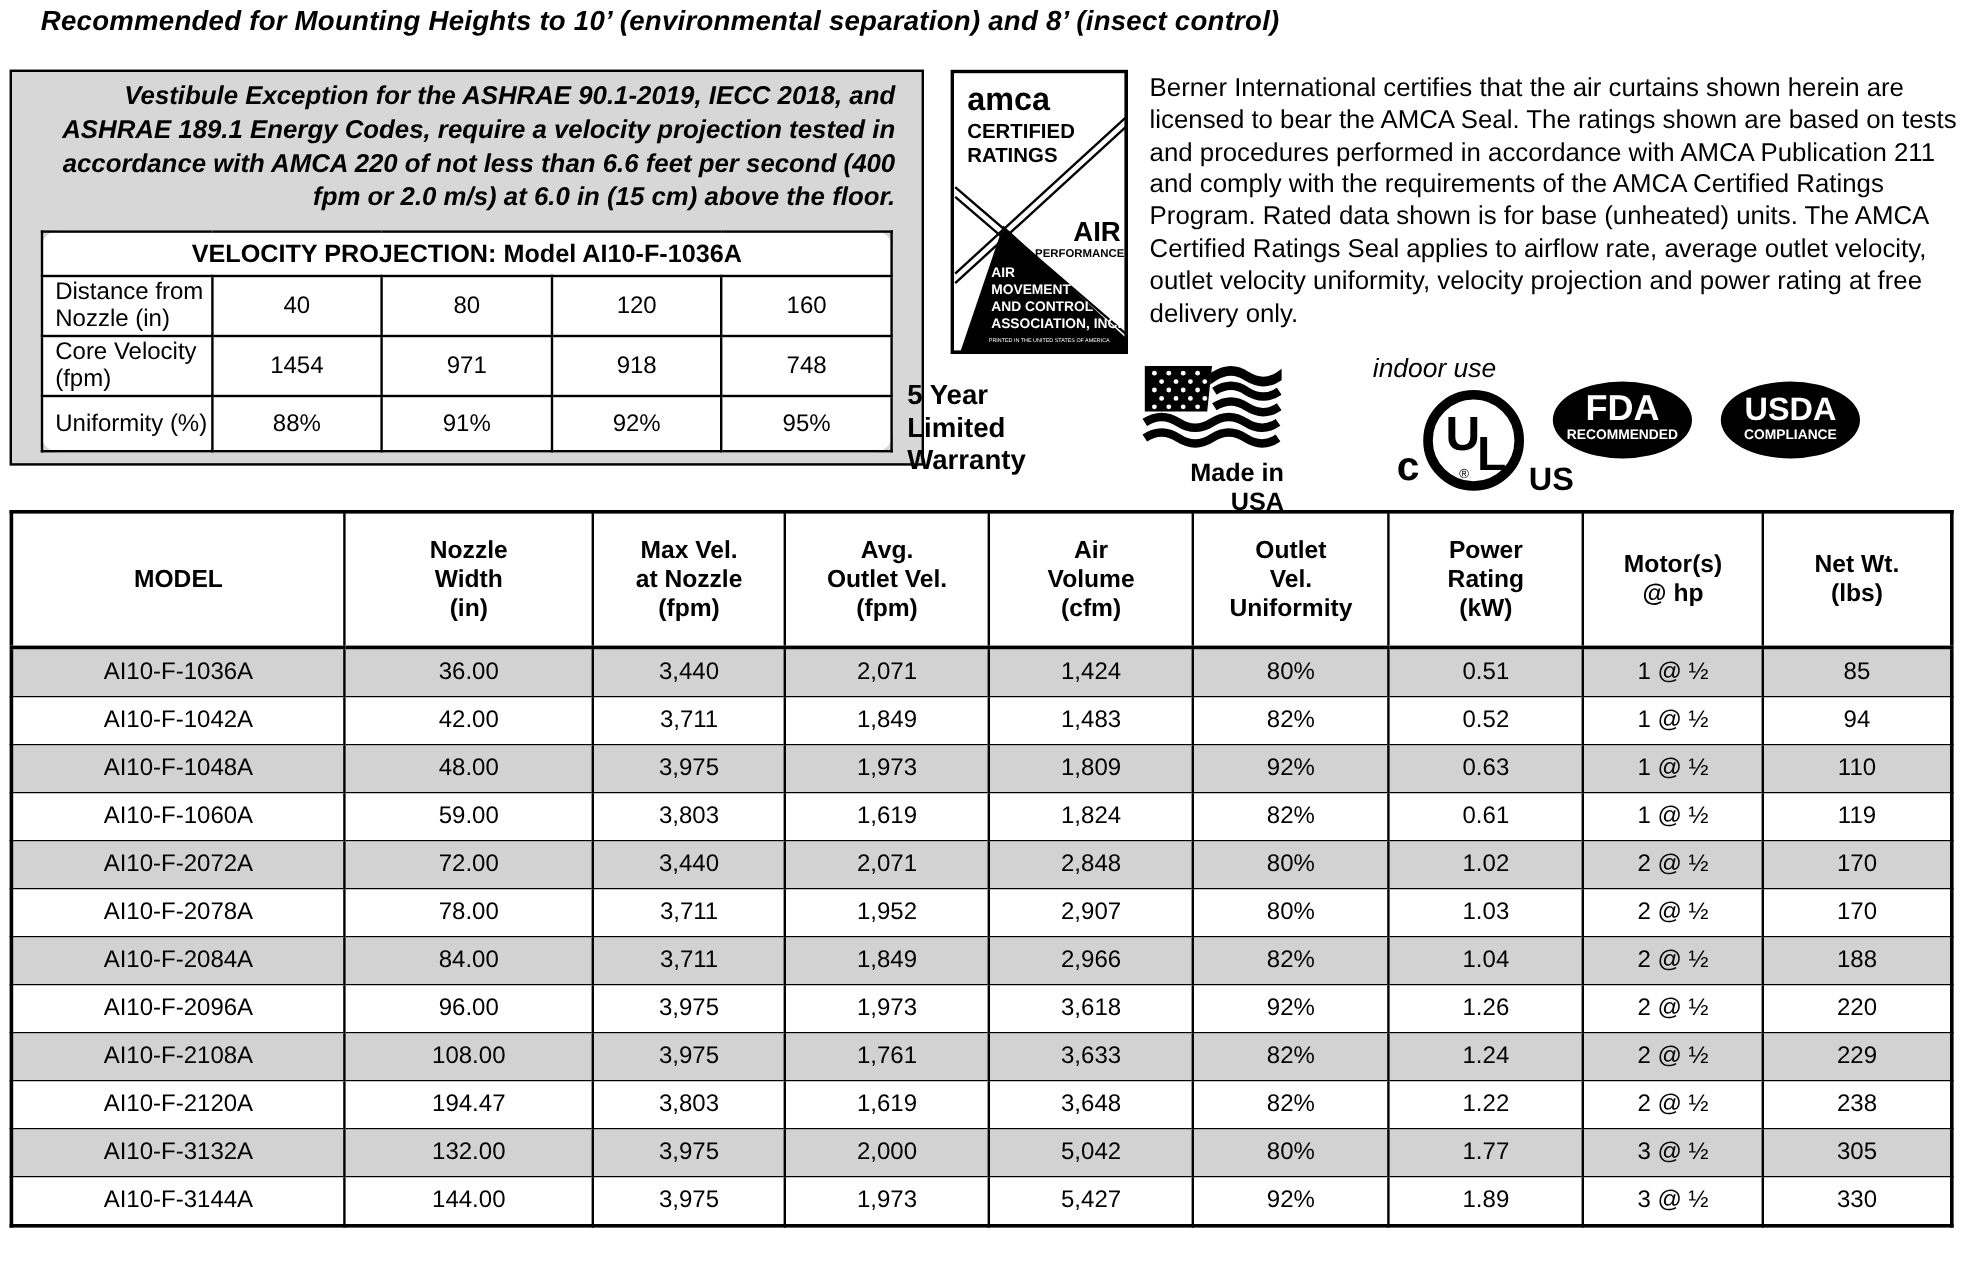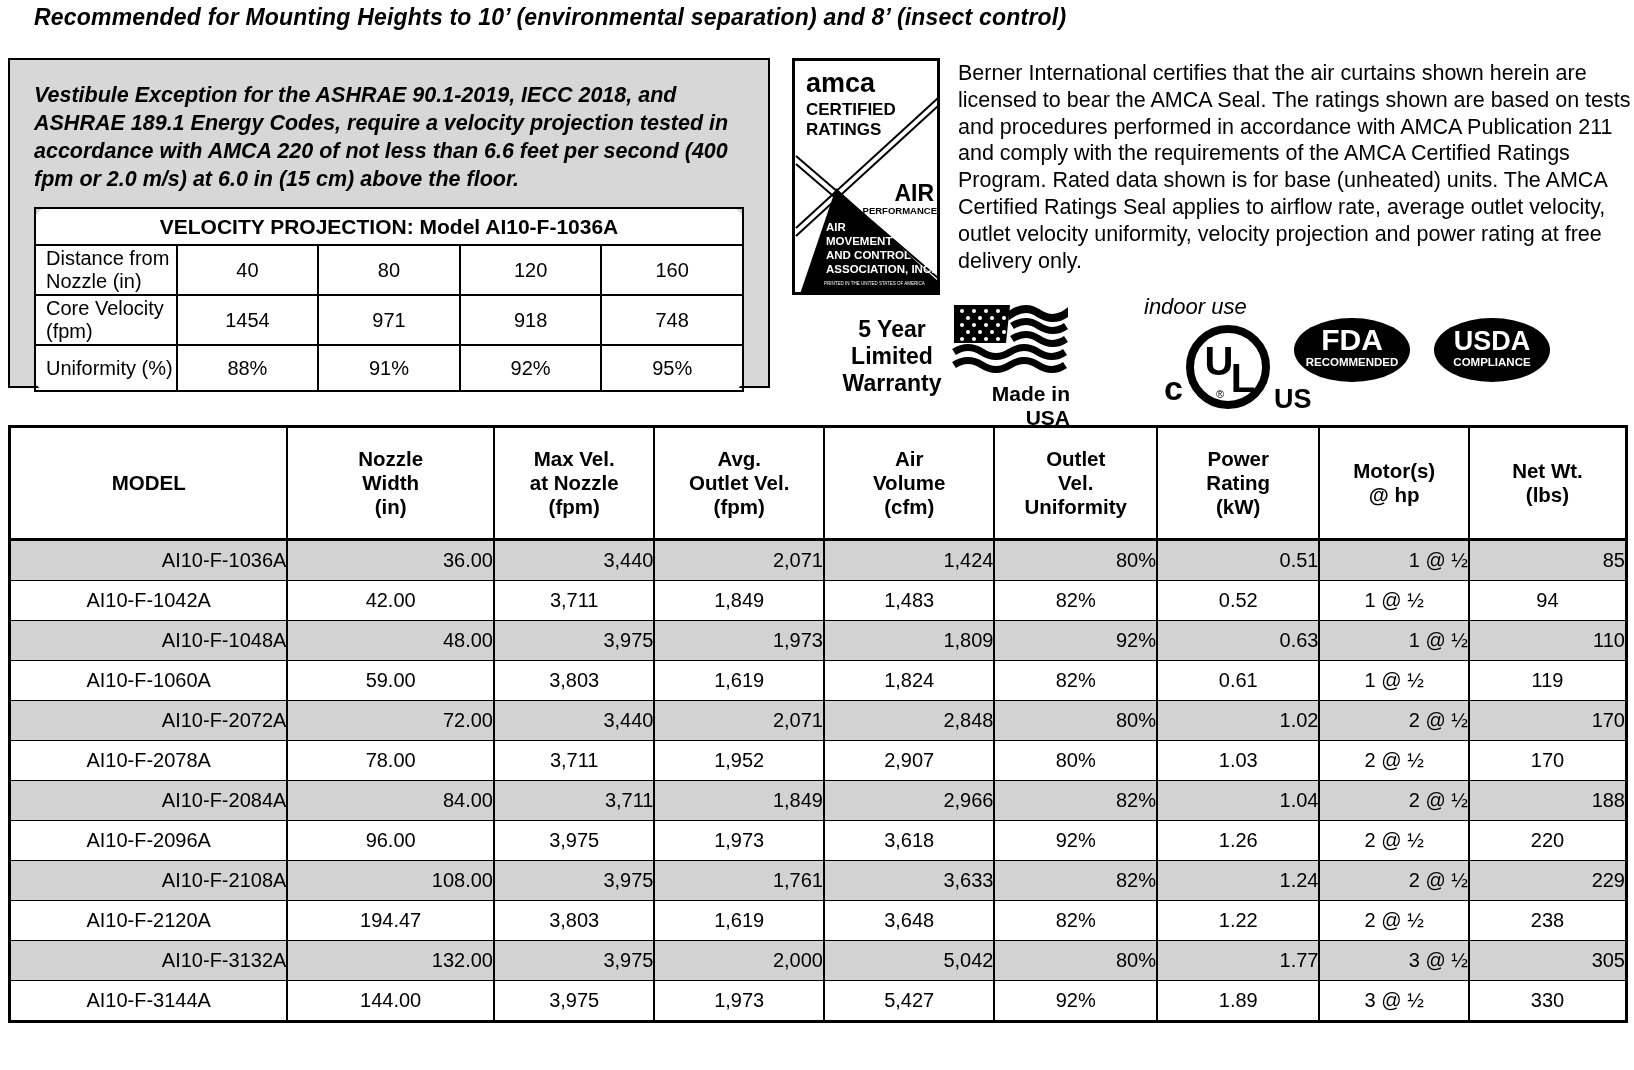--- a/index.html
+++ b/index.html
@@ -17,43 +17,43 @@
   .page-title{
     position:absolute;left:10px;top:4px;width:1600px;
     font-size:23px;font-weight:bold;font-style:italic;letter-spacing:.2px;margin-left:24px;
   }
   
   .vestibule-box{
     position:absolute;left:8px;top:58px;width:762px;height:330px;
     background:var(--box-bg);border:2px solid var(--ink);box-sizing:border-box;
   }
   .vestibule-text{
-    margin:21px 22px 14px 24px;font-size:21.5px;line-height:28px;
-    font-weight:bold;font-style:italic;
+    margin:6px 22px 14px 24px;font-size:21.5px;line-height:28px;
+    font-weight:bold;font-style:italic;text-align:right;
   }
   .vp-table{
     border-collapse:collapse;margin:0 24px;width:710px;background:var(--paper);
     table-layout:fixed;
     border-radius:16px;
   }
   .vp-table th,.vp-table td{border:2px solid var(--ink);box-sizing:border-box;}
   .vp-title{height:37px;font-size:21px;font-weight:bold;text-align:center;}
   .vp-table td{height:46px;font-size:20px;text-align:center;}
   .vp-table td.lbl{text-align:left;padding-left:10px;}
   
   .amca-seal{position:absolute;left:792px;top:58px;}
   
   .cert-text{
     position:absolute;left:958px;top:60px;width:678px;
     font-size:21.5px;line-height:26.8px;
   }
   
   .warranty{
-    position:absolute;left:832px;top:316px;width:120px;
-    font-size:23px;line-height:27px;font-weight:bold;text-align:center;
+    position:absolute;left:756px;top:316px;width:120px;
+    font-size:23px;line-height:27px;font-weight:bold;
     white-space:pre-line;
   }
   .usa{position:absolute;left:948px;top:303px;width:122px;text-align:center;}
   .usa-label{font-size:21px;font-weight:bold;margin-top:1px;text-align:right;}
   .ul-block{position:absolute;left:1144px;top:294px;width:168px;}
   .indoor{font-size:22px;font-style:italic;margin-bottom:0;}
   .fda{position:absolute;left:1292px;top:317px;}
   .usda{position:absolute;left:1432px;top:317px;}
   
   .spec-table{
@@ -62,21 +62,21 @@
   }
   .spec-table th{
     border:2px solid var(--ink);border-bottom:3px solid var(--ink);
     height:110px;font-size:20.5px;font-weight:bold;text-align:center;
     vertical-align:middle;white-space:pre-line;background:var(--paper);padding:0;
   }
   .spec-table td{
     border:1px solid var(--ink);border-left:2px solid var(--ink);border-right:2px solid var(--ink);
     height:39px;font-size:20px;text-align:center;vertical-align:middle;padding:0;
   }
-  .spec-table tr.alt td{background:var(--row-alt);text-align:right;}
+  .spec-table tr.alt td{background:var(--row-alt);}
   svg text{font-family:"Liberation Sans","DejaVu Sans",sans-serif;}
 </style>
 </head>
 <body>
 
 <div class="page">
 
   <div class="page-title">Recommended for Mounting Heights to 10’ (environmental separation) and 8’ (insect control)</div>
 
   <div class="vestibule-box">

